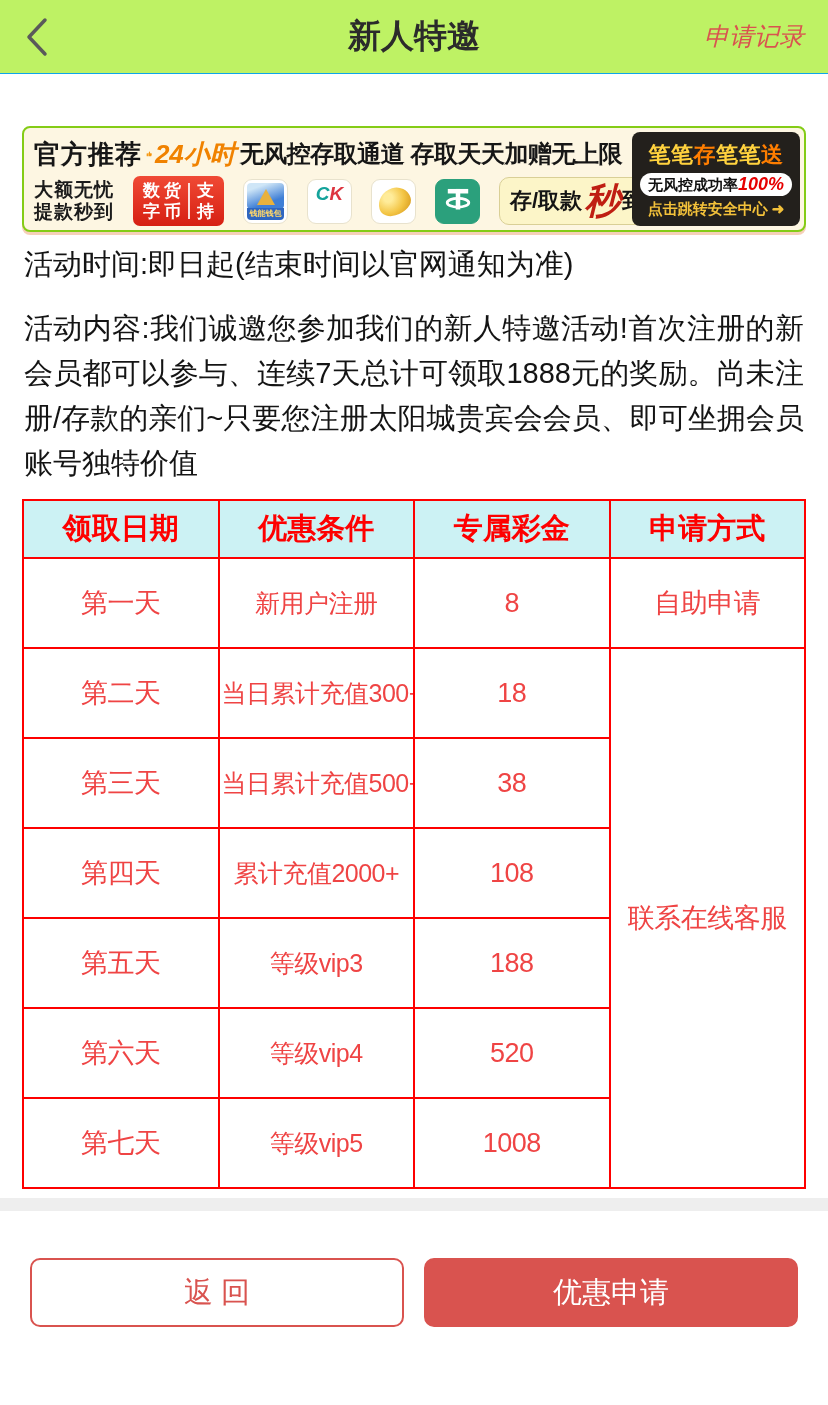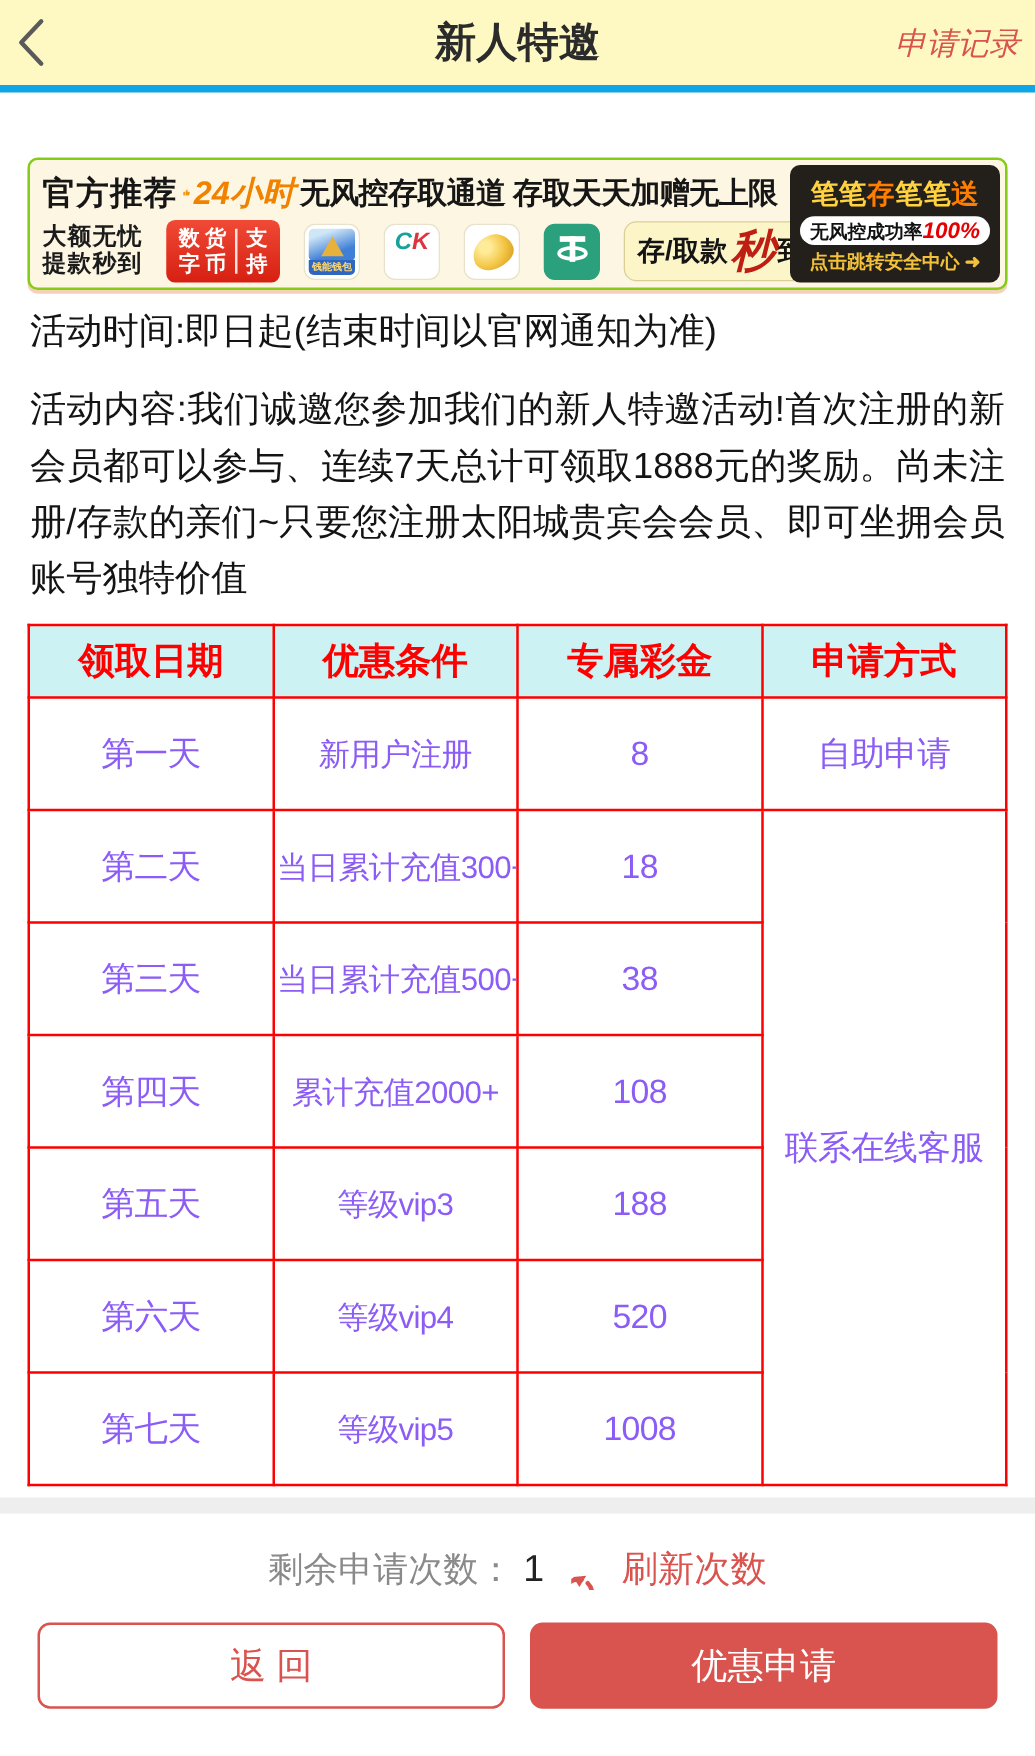--- a/index.html
+++ b/index.html
@@ -1,21 +1,21 @@
 <!DOCTYPE html>
 <html><head>
 <meta charset="utf-8">
 <style>
   * { margin:0; padding:0; box-sizing:border-box; }
   html,body { width:828px; height:1405px; background:#fff; overflow:hidden;
     font-family:"Liberation Sans", sans-serif; }
 
   
-  .hdr { position:relative; height:74px; border-bottom:6px solid #0ea5e9;
-    display:flex; align-items:center; padding:0 12px; background:#fef9c3; }
+  .hdr { position:relative; height:74px; border-bottom:1px solid #0ea5e9;
+    display:flex; align-items:center; padding:0 24px; background:#bef264; }
   .hdr-back { width:44px; height:44px; display:flex; align-items:center; cursor:pointer; }
   .hdr-title { position:absolute; left:0; right:0; text-align:center;
     font-size:33px; font-weight:600; color:#2b2b2b; pointer-events:none; }
   .hdr-link { margin-left:auto; font-size:25px; color:#d9534f; cursor:pointer; z-index:2;font-style:italic; }
 
   
   .banner { margin:52px 22px 0; height:106px; background:#fdf6e2;
     border:2px solid #84cc16; border-radius:8px; display:flex;
     box-shadow:0 3px 0 rgba(235,150,100,.45); cursor:pointer; }
   .b-left { flex:1; padding:5px 6px 5px 10px; min-width:0; }
@@ -65,21 +65,21 @@
   .info { margin:0 24px; color:#141414; }
   .line-target { margin-top:18px; font-size:29px; }
   .target-val { color:#fe0000; font-weight:700; }
   .line-time { margin-top:13px; font-size:29px; }
   .para { margin-top:21px; font-size:29px; line-height:45px; text-align:justify; }
 
   
   table.bonus { margin:13px 22px 0; width:784px; border-collapse:collapse; table-layout:fixed; }
   table.bonus th { height:58px; background:#ccf2f4; color:#fe0000; font-size:29px;
     font-weight:700; border:2px solid #fe0000; }
-  table.bonus td { height:90px; background:#fff; color:#8b5cf6; font-size:27px;
+  table.bonus td { height:90px; background:#fff; color:#ef4444; font-size:27px;
     text-align:center; vertical-align:middle; border:2px solid #fe0000; padding:0 2px;
     letter-spacing:-0.5px; white-space:nowrap; overflow:hidden; }
 
   
   .sep { margin-top:9px; height:13px; background:#eeeeee; }
   .bottom { background:#fff; padding-top:25px; }
   .refresh-row { display:flex; align-items:center; justify-content:center; gap:8px; }
   .rem-label { font-size:28px; color:#8a8a8a; }
   .rem-val { font-size:30px; color:#222; margin-right:14px; }
   .refresh-ic { width:32px; height:32px; cursor:pointer; }
@@ -226,27 +226,18 @@
         <td class="cell-day">第七天</td>
         <td class="cell-condition" style="font-size: 25px;">等级vip5</td>
         <td class="cell-bonus">1008</td>
       </tr>
     </tbody>
 </table>
 
 <div class="sep"></div>
 
 <div class="bottom">
-  <div class="refresh-row">
-    <span class="rem-label">剩余申请次数：</span>
-    <span class="rem-val">1</span>
-    <svg class="refresh-ic" viewBox="0 0 32 32">
-      <path d="M8.2 23.8 A11 11 0 1 0 13.2 26.6" fill="none" stroke="#d9534f" stroke-width="3.6" stroke-linecap="round"></path>
-      <polygon points="1.5,21.5 12,20.5 6.5,29.5" fill="#d9534f"></polygon>
-    </svg>
-    <span class="refresh-link">刷新次数</span>
-  </div>
   <div class="btn-row">
     <div class="btn btn-back">返 回</div>
     <div class="btn btn-apply">优惠申请</div>
   </div>
 
 </div>
 
 </body></html>

